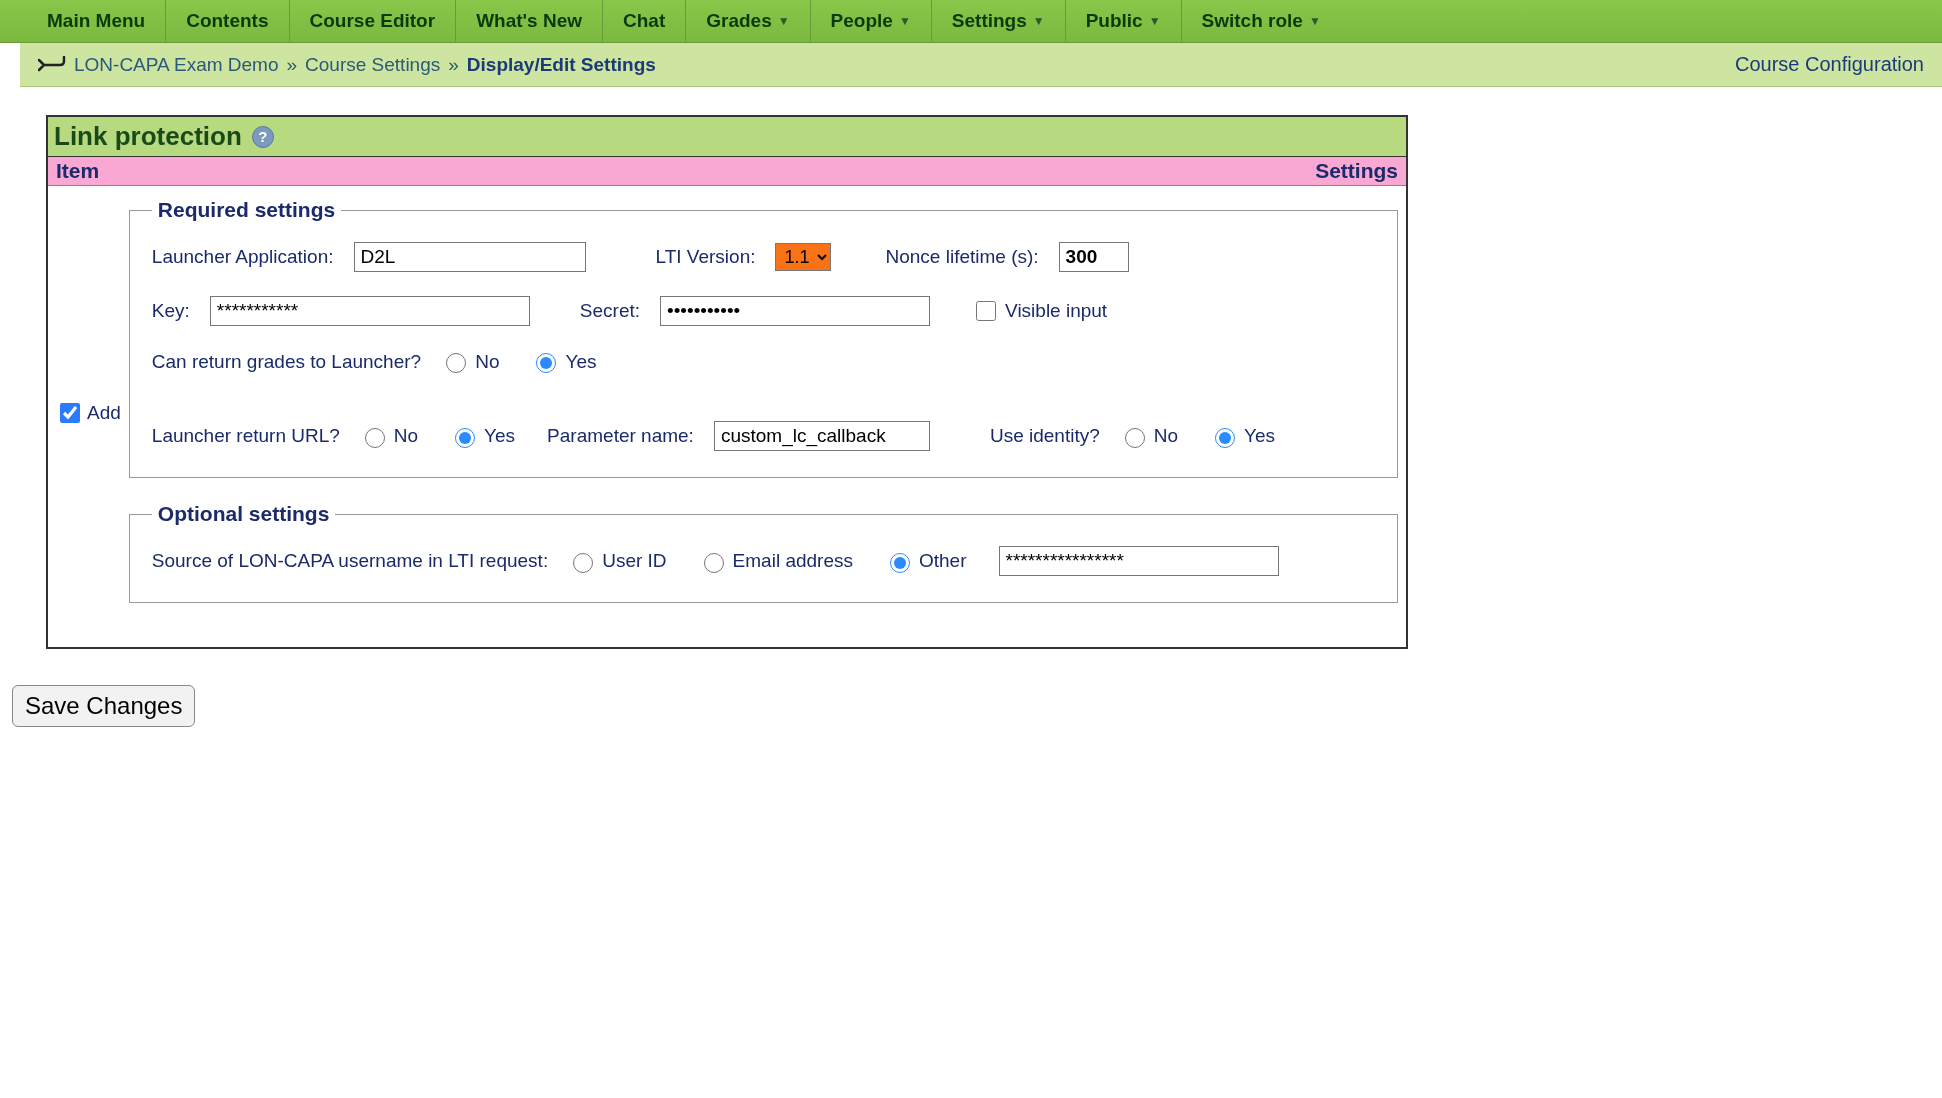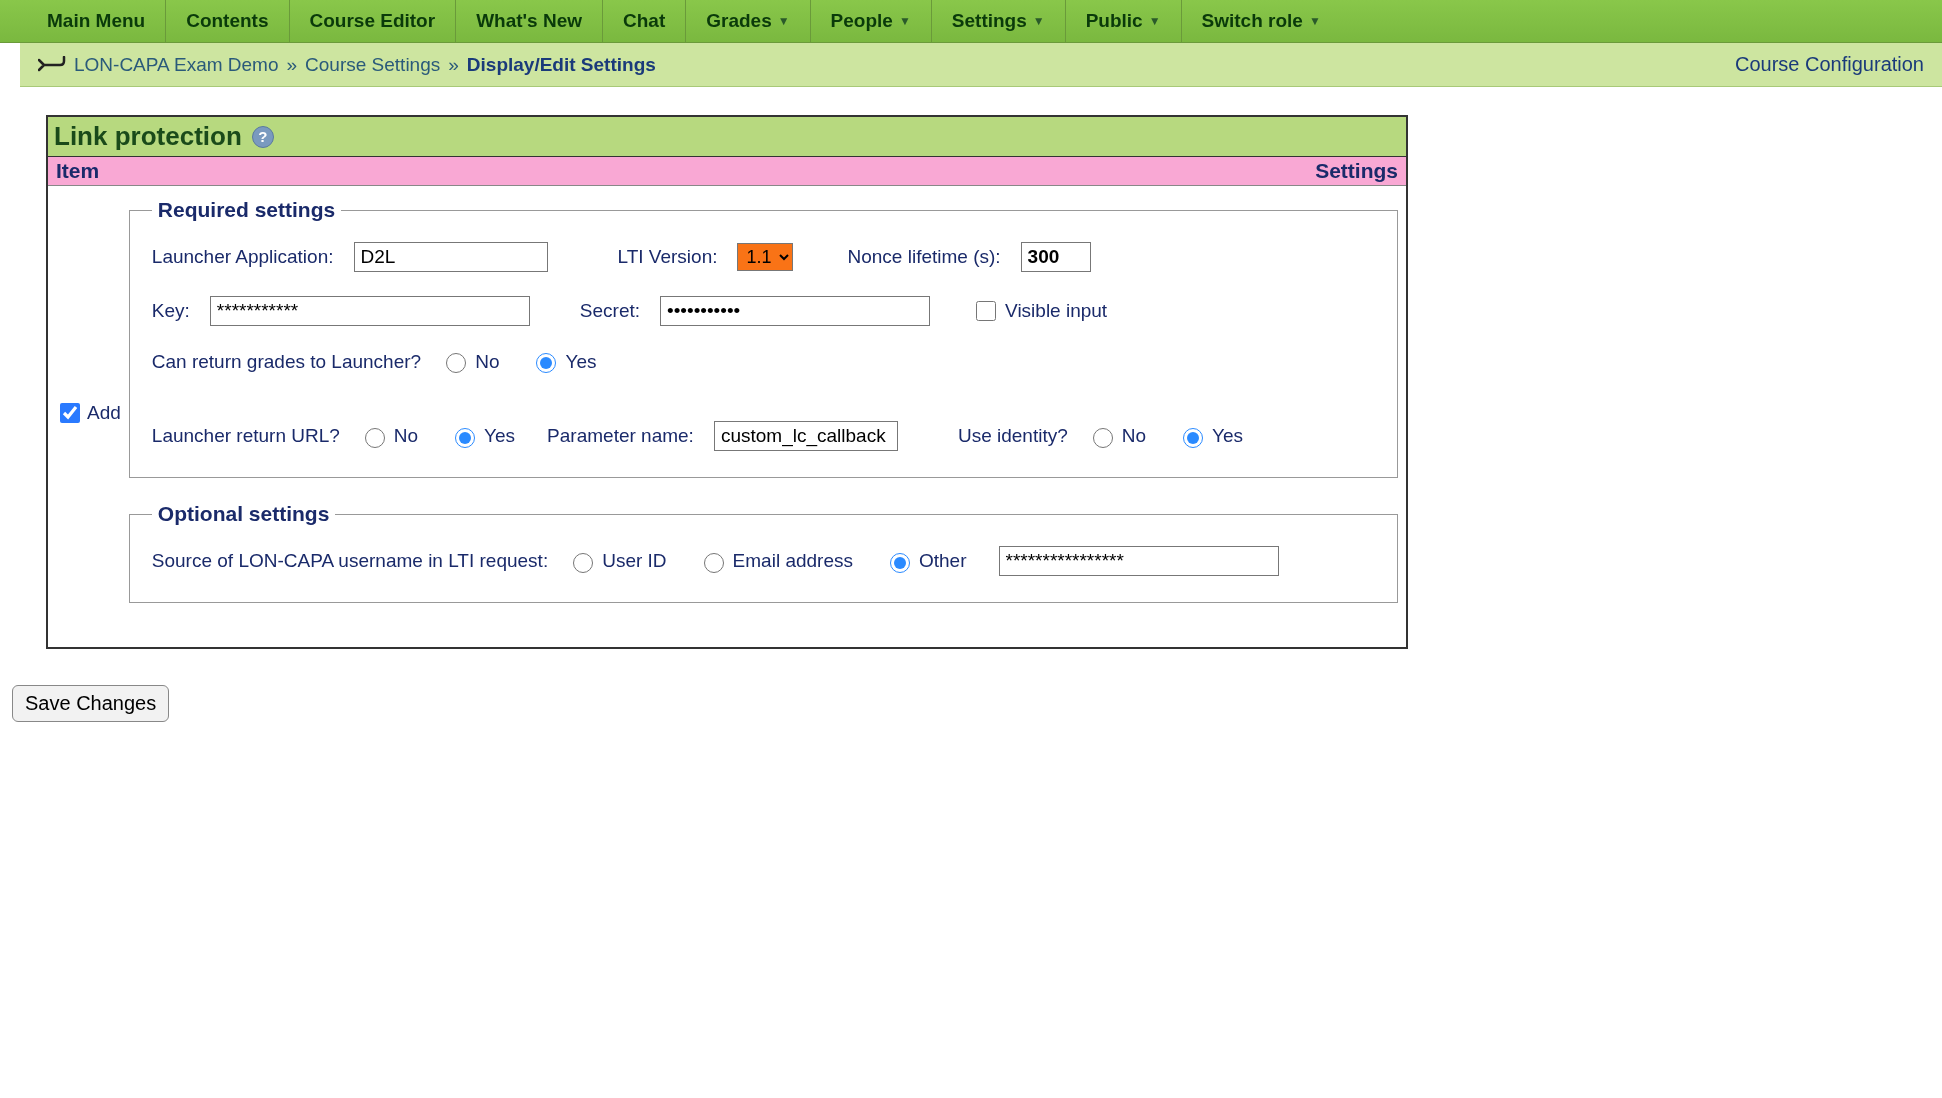--- a/index.html
+++ b/index.html
@@ -145,21 +145,21 @@
   .radio-group { display:inline-flex; align-items:center; gap:6px; margin-right:12px; }
   input[type=radio]{
     width:20px; height:20px;
     accent-color:#2a8aff;
   }
   input[type=checkbox].plain{
     width:20px; height:20px;
   }
   .save-btn {
     margin: 36px 0 0 12px;
-    font-size: 20px;
+    font-size: 24px;
     padding: 6px 12px;
     background:#f2f2f2;
     border:1px solid #888;
     border-radius:6px;
     cursor:pointer;
   }
 </style>
 </head>
 <body>
 
@@ -236,21 +236,21 @@
       <input type="checkbox" checked="" style="">
       <span class="lbl">Add</span>
     </div>
     <div class="settings-col">
 
       <fieldset>
         <legend>Required settings</legend>
 
         <div class="row">
           <span class="lbl">Launcher Application:</span>
-          <input type="text" style="width: 194px;" value="D2L">
+          <input type="text" style="width: 232px;" value="D2L">
           <span style="width:30px"></span>
           <span class="lbl">LTI Version:</span>
           <select>
             <option selected="">1.1</option>
           </select>
           <span style="width:14px"></span>
           <span class="lbl">Nonce lifetime (s):</span>
           <input type="text" style="width: 70px; font-weight: bold;" value="300">
         </div>
 
@@ -284,21 +284,21 @@
           <span class="lbl">Launcher return URL?</span>
           <span class="radio-group">
             <input type="radio" name="ru" style="">
             <span class="lbl">No</span>
           </span>
           <span class="radio-group">
             <input type="radio" name="ru" checked="" style="">
             <span class="lbl">Yes</span>
           </span>
           <span class="lbl">Parameter name:</span>
-          <input type="text" style="width: 184px;" value="custom_lc_callback">
+          <input type="text" style="width: 216px;" value="custom_lc_callback">
           <span style="width:20px"></span>
           <span class="lbl">Use identity?</span>
           <span class="radio-group">
             <input type="radio" name="ui" style="">
             <span class="lbl">No</span>
           </span>
           <span class="radio-group">
             <input type="radio" name="ui" checked="" style="">
             <span class="lbl">Yes</span>
           </span>

